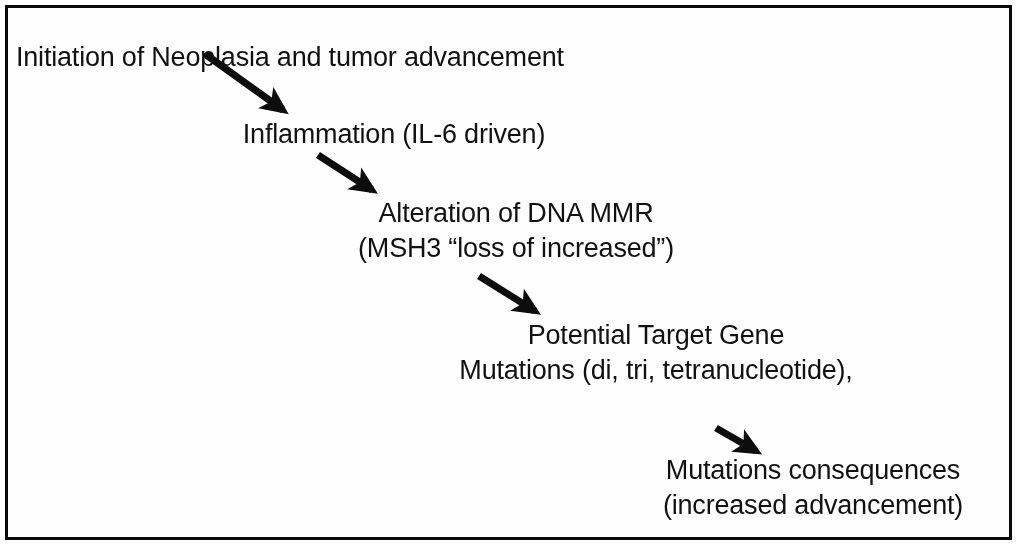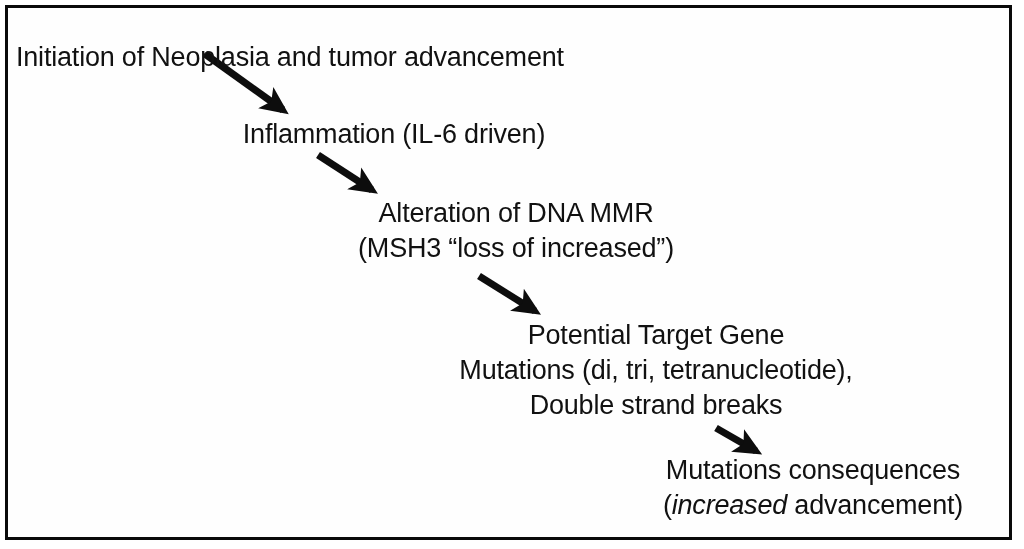--- a/index.html
+++ b/index.html
@@ -36,21 +36,20 @@
   }
   .center-block {
     text-align: center;
     transform: translateX(-50%);
   }
   .left-block {
     text-align: center;
     margin-top: 20px;
   }
   .flow-text .ital {
-    font-style: italic;
   }
   .arrow-layer {
     position: absolute;
     left: 0;
     top: 0;
     width: 1024px;
     height: 549px;
     pointer-events: none;
   }
 </style>
@@ -86,21 +85,20 @@
   </div>
 
   <div class="flow-text center-block" style="left:516px; top:196px;">
     <div>Alteration of DNA MMR</div>
     <div>(MSH3 “loss of increased”)</div>
   </div>
 
   <div class="flow-text center-block" style="left:656px; top:318px;">
     <div>Potential Target Gene</div>
     <div>Mutations (di, tri, tetranucleotide),</div>
-    <div>Double strand breaks</div>
   </div>
 
   <div class="flow-text center-block" style="left:813px; top:453px;">
     <div>Mutations consequences</div>
     <div>
       <span>(</span><span class="ital">increased</span><span> advancement)</span>
     </div>
   </div>
 
 </div>

